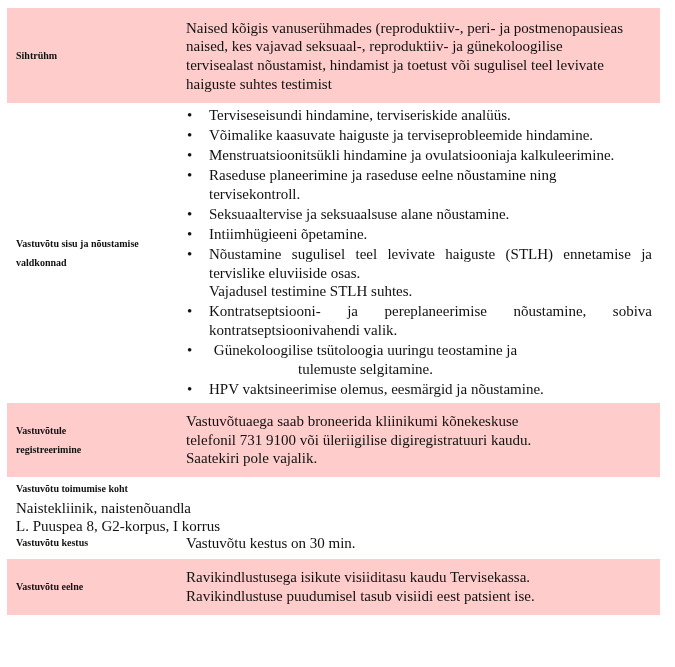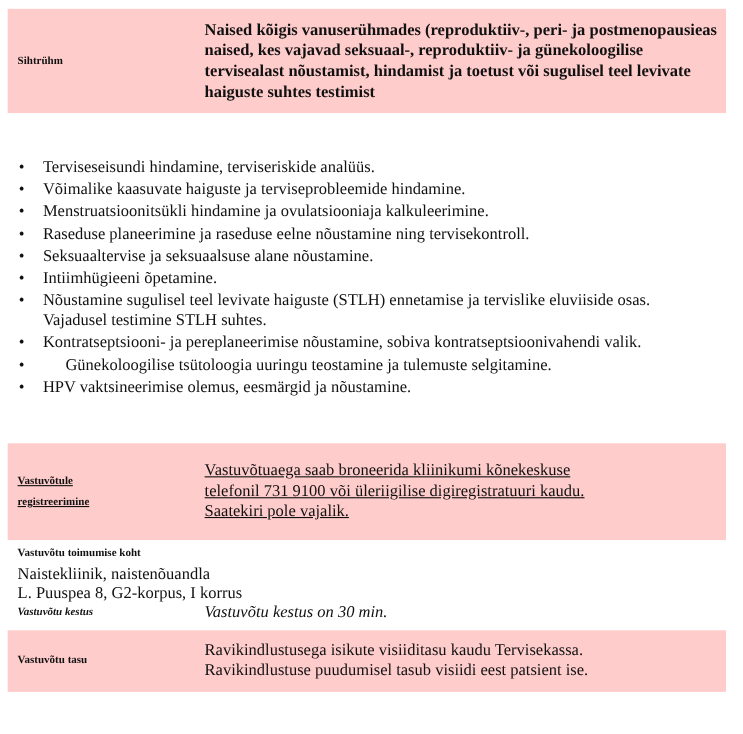--- a/index.html
+++ b/index.html
@@ -77,49 +77,52 @@
   }
   .spacer { height: 2px; }
 </style>
 </head>
 <body>
 
 <div class="info-table">
 
   <div class="row pink" style="height:95px;">
     <div class="label-cell">Sihtrühm</div>
-    <div class="value-cell" style="padding-top:1px;font-weight:bold;">
+    <div class="value-cell" style="padding-top:1px;">
       <p>Naised kõigis vanuserühmades (reproduktiiv-, peri- ja postmenopausieas</p>
       <p>naised, kes vajavad seksuaal-, reproduktiiv- ja günekoloogilise</p>
       <p>tervisealast nõustamist, hindamist ja toetust või sugulisel teel levivate</p>
       <p>haiguste suhtes testimist</p>
     </div>
   </div>
 
   <div class="row white" style="height:300px;">
+    <div class="label-cell">
+      <span style="width:130px; display:block;">Vastuvõtu sisu ja nõustamise valdkonnad</span>
+    </div>
     <div class="value-cell">
       <ul class="bullets">
         <li>Terviseseisundi hindamine, terviseriskide analüüs.</li>
         <li>Võimalike kaasuvate haiguste ja terviseprobleemide hindamine.</li>
         <li>Menstruatsioonitsükli hindamine ja ovulatsiooniaja kalkuleerimine.</li>
         <li style="text-align:left; padding-right:60px;">Raseduse planeerimine ja raseduse eelne nõustamine ning tervisekontroll.</li>
         <li>Seksuaaltervise ja seksuaalsuse alane nõustamine.</li>
         <li>Intiimhügieeni õpetamine.</li>
         <li>
           <span>Nõustamine sugulisel teel levivate haiguste (STLH) ennetamise ja tervislike eluviiside osas.</span>
           <span class="sub-line">Vajadusel testimine STLH suhtes.</span>
         </li>
         <li>Kontratseptsiooni- ja pereplaneerimise nõustamine, sobiva kontratseptsioonivahendi valik.</li>
         <li style="text-align:center; padding-right:130px;">Günekoloogilise tsütoloogia uuringu teostamine ja tulemuste selgitamine.</li>
         <li>HPV vaktsineerimise olemus, eesmärgid ja nõustamine.</li>
       </ul>
     </div>
   </div>
 
-  <div class="row pink" style="height:88px;text-decoration:underline;">
+  <div class="row pink" style="height:74px;">
     <div class="label-cell">
       <span style="width:110px; display:block;">Vastuvõtule registreerimine</span>
     </div>
     <div class="value-cell">
       <p>Vastuvõtuaega saab broneerida kliinikumi kõnekeskuse</p>
       <p>telefonil 731 9100 või üleriigilise digiregistratuuri kaudu.</p>
       <p>Saatekiri pole vajalik.</p>
     </div>
   </div>
 
@@ -129,28 +132,28 @@
     <div class="label-cell">
       <span style="width:130px; display:block;">Vastuvõtu toimumise koht</span>
     </div>
     <div class="value-cell">
       <p>Naistekliinik, naistenõuandla</p>
       <p>L. Puuspea 8, G2-korpus, I korrus</p>
     </div>
   </div>
 
 
-  <div class="row white" style="height:32px;font-style:italic;">
+  <div class="row white" style="height:32px;">
     <div class="label-cell">Vastuvõtu kestus</div>
     <div class="value-cell">
       <p>Vastuvõtu kestus on 30 min.</p>
     </div>
   </div>
 
   <div class="row pink" style="height:56px;">
-    <div class="label-cell">Vastuvõtu tasu</div>
+    <div class="label-cell">Vastuvõtu eelne</div>
     <div class="value-cell">
       <p>Ravikindlustusega isikute visiiditasu kaudu Tervisekassa.</p>
       <p>Ravikindlustuse puudumisel tasub visiidi eest patsient ise.</p>
     </div>
   </div>
 
 </div>
 
 </body></html>

